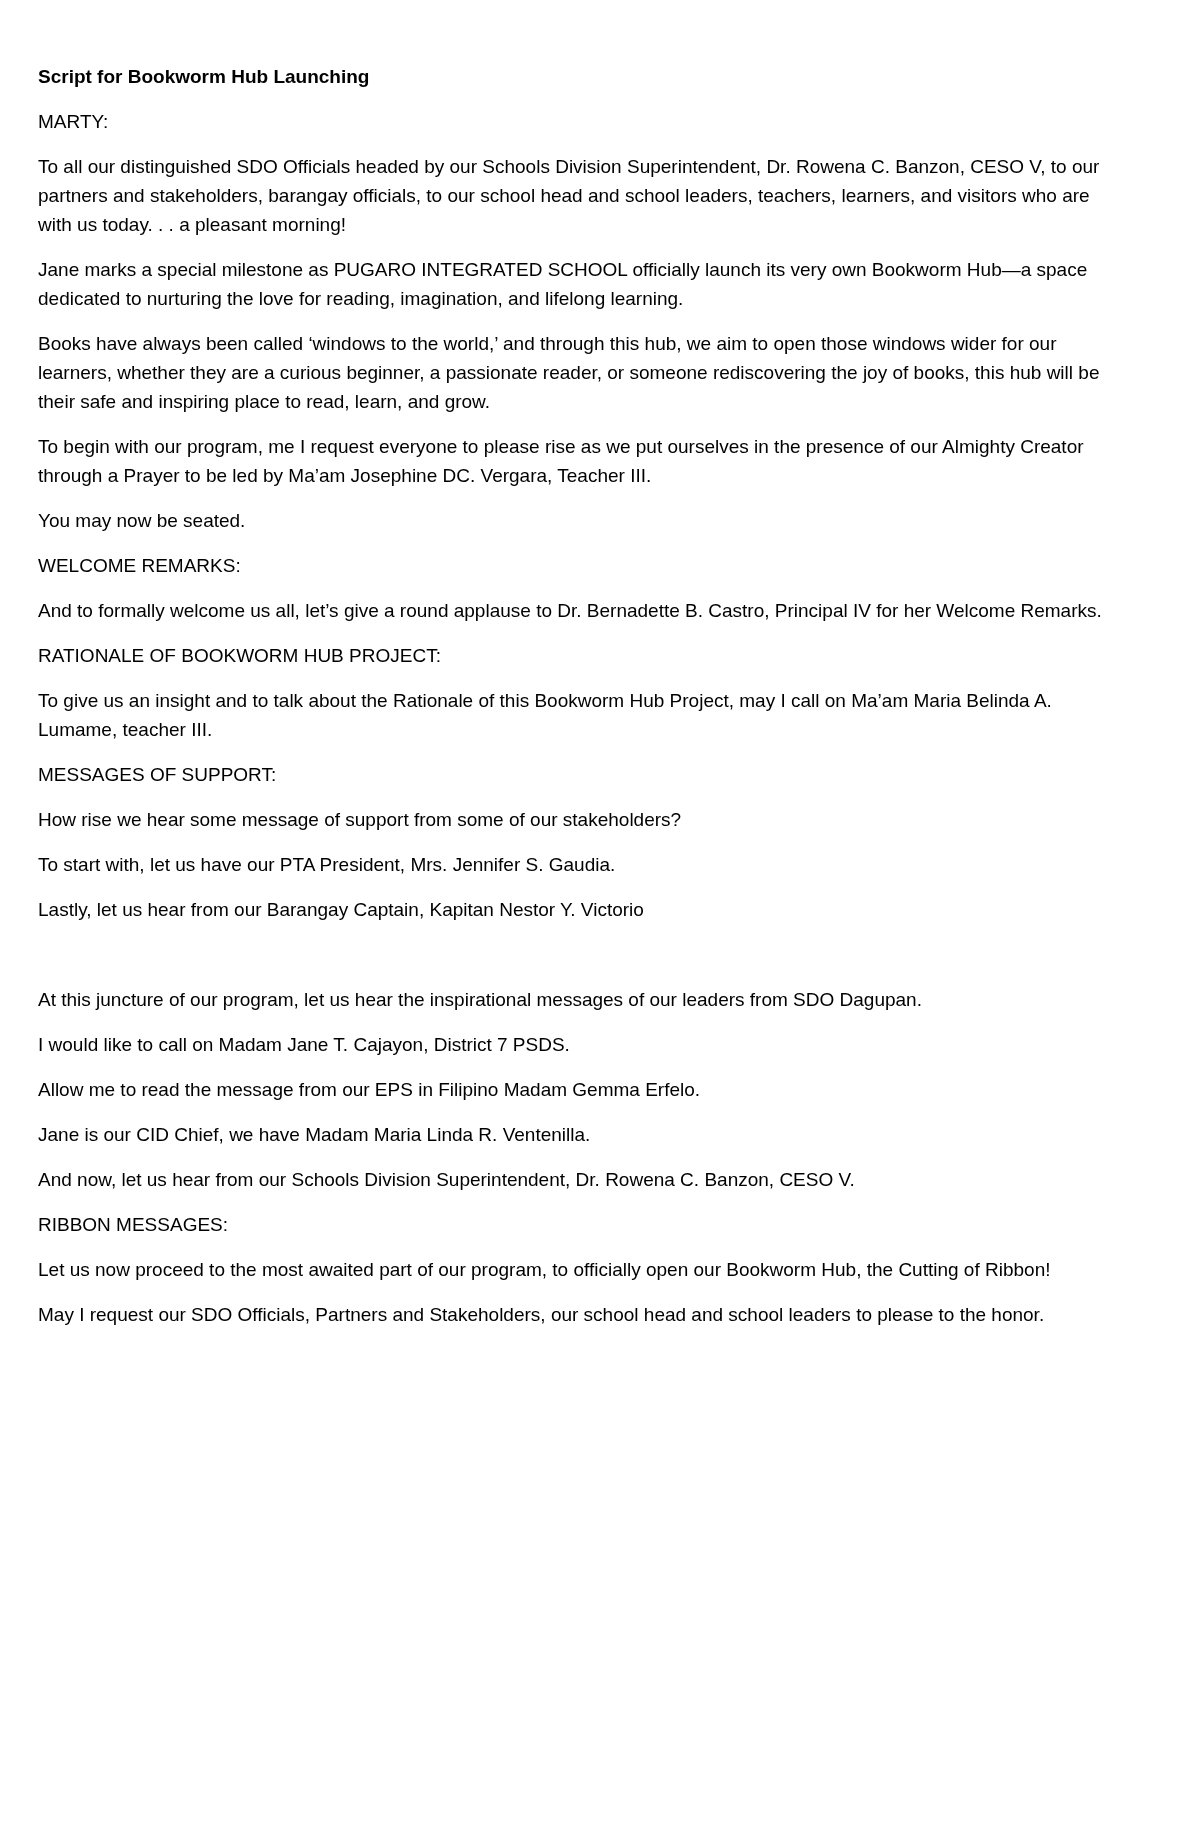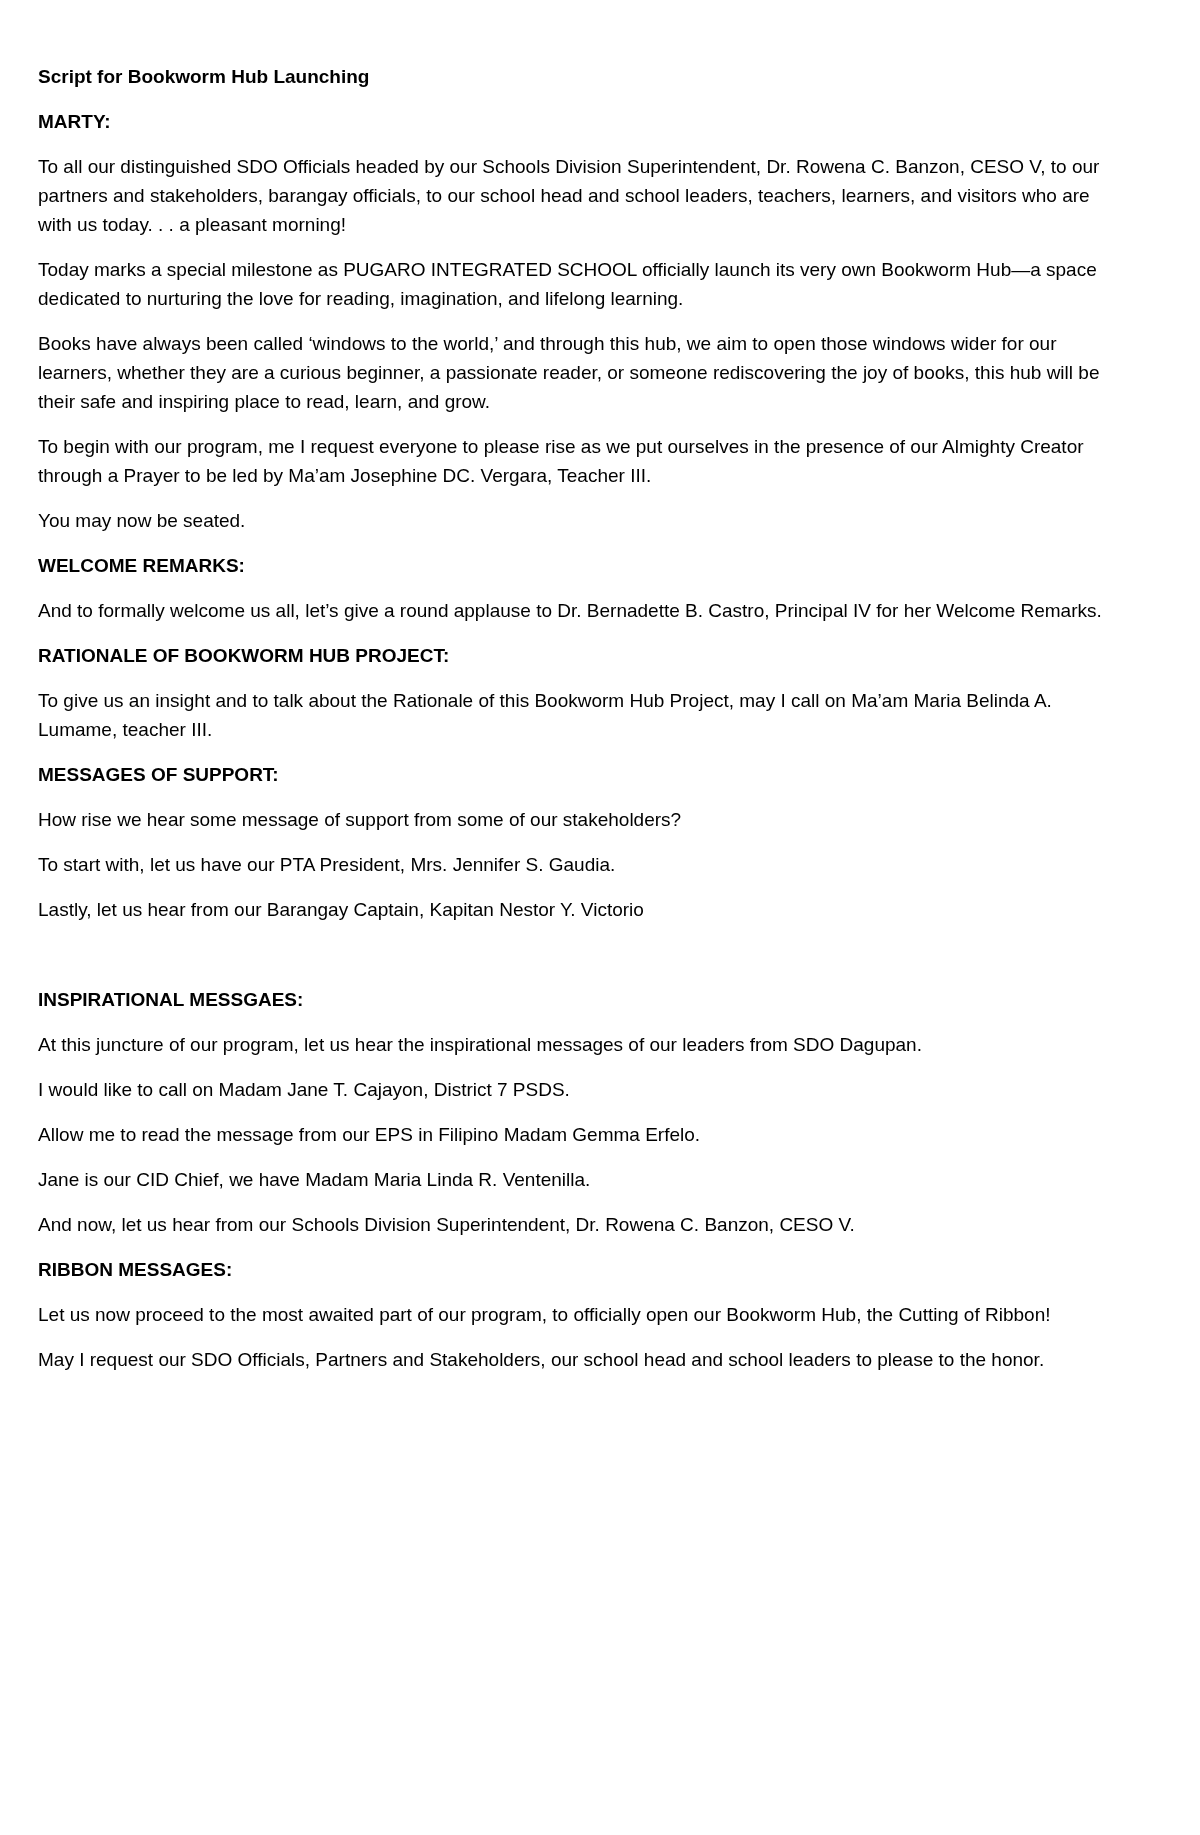--- a/index.html
+++ b/index.html
@@ -24,55 +24,54 @@
   }
   .title {
     font-size: 19px;
     line-height: 29px;
     font-weight: 700;
     margin: 0 0 16px 0;
   }
   .heading {
     font-size: 19px;
     line-height: 29px;
-    font-weight: 700;
+    font-weight: 400;
     margin: 0 0 16px 0;
   }
   .paragraph {
     margin: 0 0 16px 0;
   }
   .spacer {
     height: 29px;
     margin: 0 0 16px 0;
   }
   .run.italic { }
 </style>
 </head>
 <body>
 
 <div class="page">
   <div class="doc">
     <h1 class="title">Script for Bookworm Hub Launching</h1>
     <div id="doc-body">
         <h2 class="heading">MARTY:</h2>
         <p class="paragraph"><span class="run">To all our distinguished SDO Officials headed by our Schools Division Superintendent, Dr. Rowena C. Banzon, CESO V, to our partners and stakeholders, barangay officials, to our school head and school leaders, teachers, learners, and visitors who are with us today. . . a pleasant morning!</span></p>
-        <p class="paragraph"><span class="run">Today marks a special milestone as PUGARO INTEGRATED SCHOOL officially launch its very own </span><span class="run italic">Bookworm Hub</span><span class="run">—a space dedicated to nurturing the love for reading, imagination, and lifelong learning.</span></p>
+        <p class="paragraph"><span class="run">Jane marks a special milestone as PUGARO INTEGRATED SCHOOL officially launch its very own </span><span class="run italic">Bookworm Hub</span><span class="run">—a space dedicated to nurturing the love for reading, imagination, and lifelong learning.</span></p>
         <p class="paragraph"><span class="run">Books have always been called ‘windows to the world,’ and through this hub, we aim to open those windows wider for our learners, whether they are a curious beginner, a passionate reader, or someone rediscovering the joy of books, this hub will be their safe and inspiring place to read, learn, and grow.</span></p>
         <p class="paragraph"><span class="run">To begin with our program, me I request everyone to please rise as we put ourselves in the presence of our Almighty Creator through a Prayer to be led by Ma’am Josephine DC. Vergara, Teacher III.</span></p>
         <p class="paragraph"><span class="run">You may now be seated.</span></p>
         <h2 class="heading">WELCOME REMARKS:</h2>
         <p class="paragraph"><span class="run">And to formally welcome us all, let’s give a round applause to Dr. Bernadette B. Castro, Principal IV for her Welcome Remarks.</span></p>
         <h2 class="heading">RATIONALE OF BOOKWORM HUB PROJECT:</h2>
         <p class="paragraph"><span class="run">To give us an insight and to talk about the Rationale of this Bookworm Hub Project, may I call on Ma’am Maria Belinda A. Lumame, teacher III.</span></p>
         <h2 class="heading">MESSAGES OF SUPPORT:</h2>
         <p class="paragraph"><span class="run">How rise we hear some message of support from some of our stakeholders?</span></p>
         <p class="paragraph"><span class="run">To start with, let us have our PTA President, Mrs. Jennifer S. Gaudia.</span></p>
         <p class="paragraph"><span class="run">Lastly, let us hear from our Barangay Captain, Kapitan Nestor Y. Victorio</span></p>
         <div class="spacer"></div>
-        <h2 class="heading">INSPIRATIONAL MESSGAES:</h2>
         <p class="paragraph"><span class="run">At this juncture of our program, let us hear the inspirational messages of our leaders from SDO Dagupan.</span></p>
         <p class="paragraph"><span class="run">I would like to call on Madam Jane T. Cajayon, District 7 PSDS.</span></p>
         <p class="paragraph"><span class="run">Allow me to read the message from our EPS in Filipino Madam Gemma Erfelo.</span></p>
         <p class="paragraph"><span class="run">Jane is our CID Chief, we have Madam Maria Linda R. Ventenilla.</span></p>
         <p class="paragraph"><span class="run">And now, let us hear from our Schools Division Superintendent, Dr. Rowena C. Banzon, CESO V.</span></p>
         <h2 class="heading">RIBBON MESSAGES:</h2>
         <p class="paragraph"><span class="run">Let us now proceed to the most awaited part of our program, to officially open our Bookworm Hub, the Cutting of Ribbon!</span></p>
         <p class="paragraph"><span class="run">May I request our SDO Officials, Partners and Stakeholders, our school head and school leaders to please to the honor.</span></p>
       </div>
   </div>

